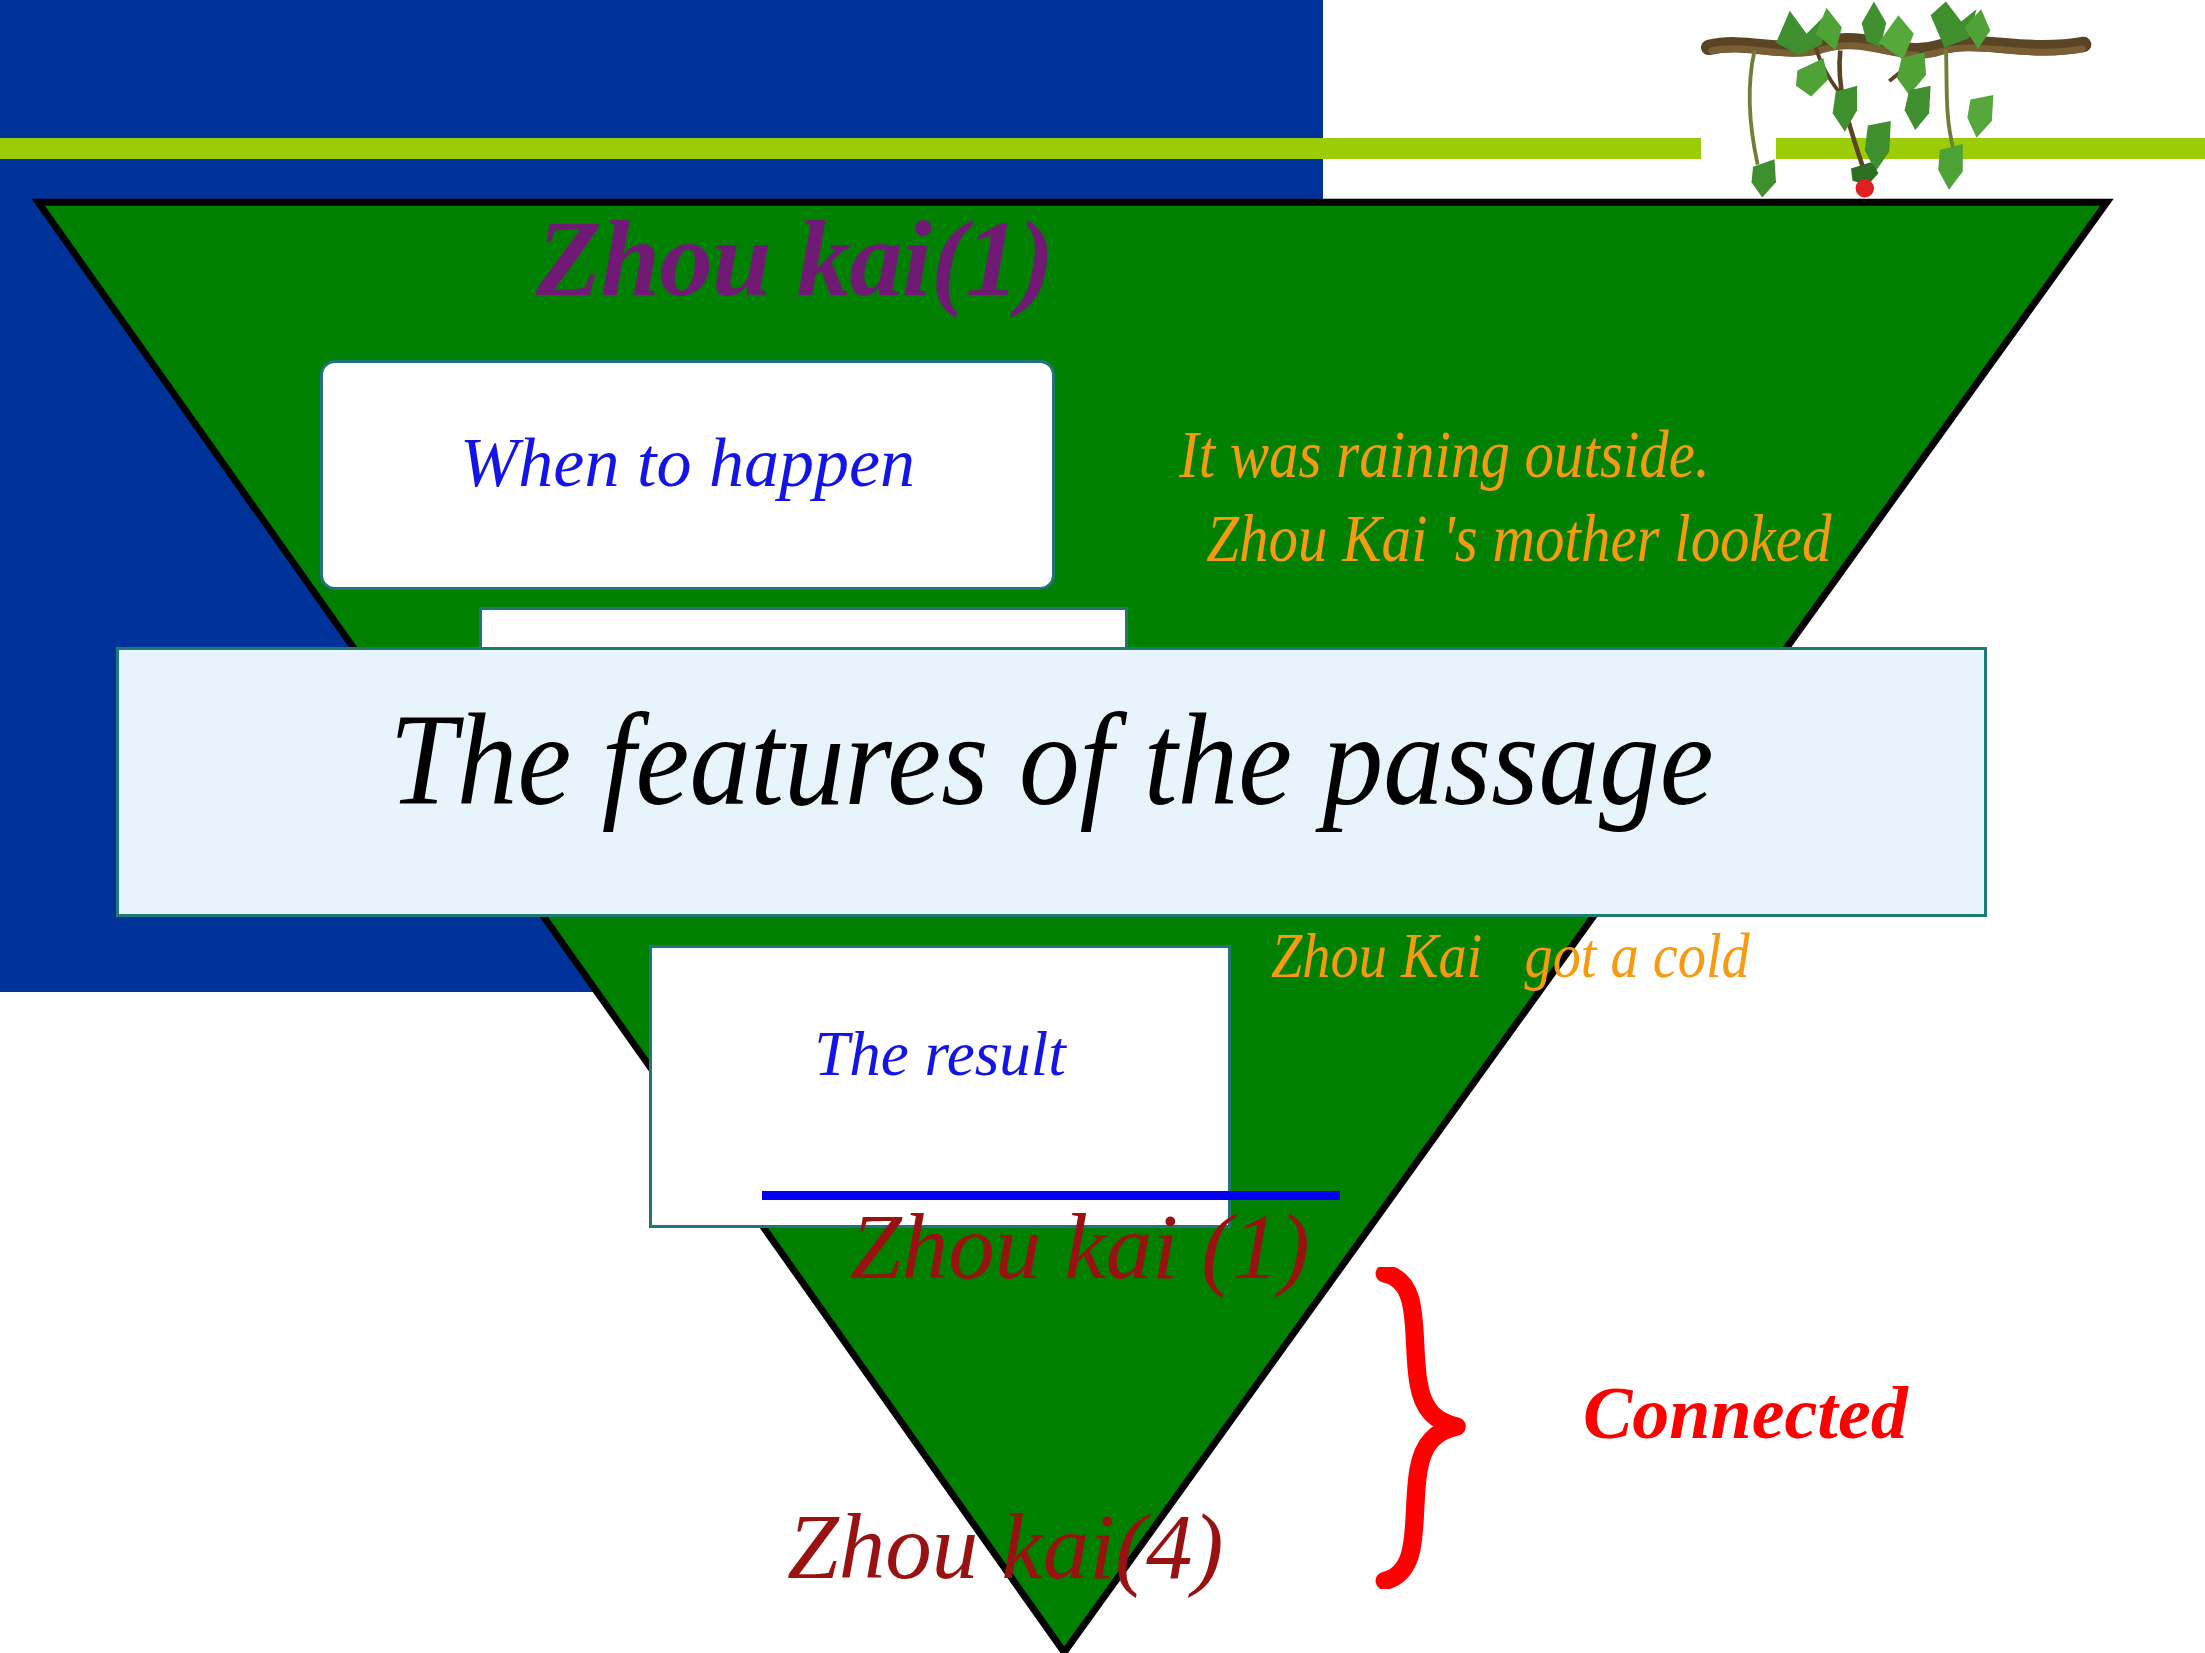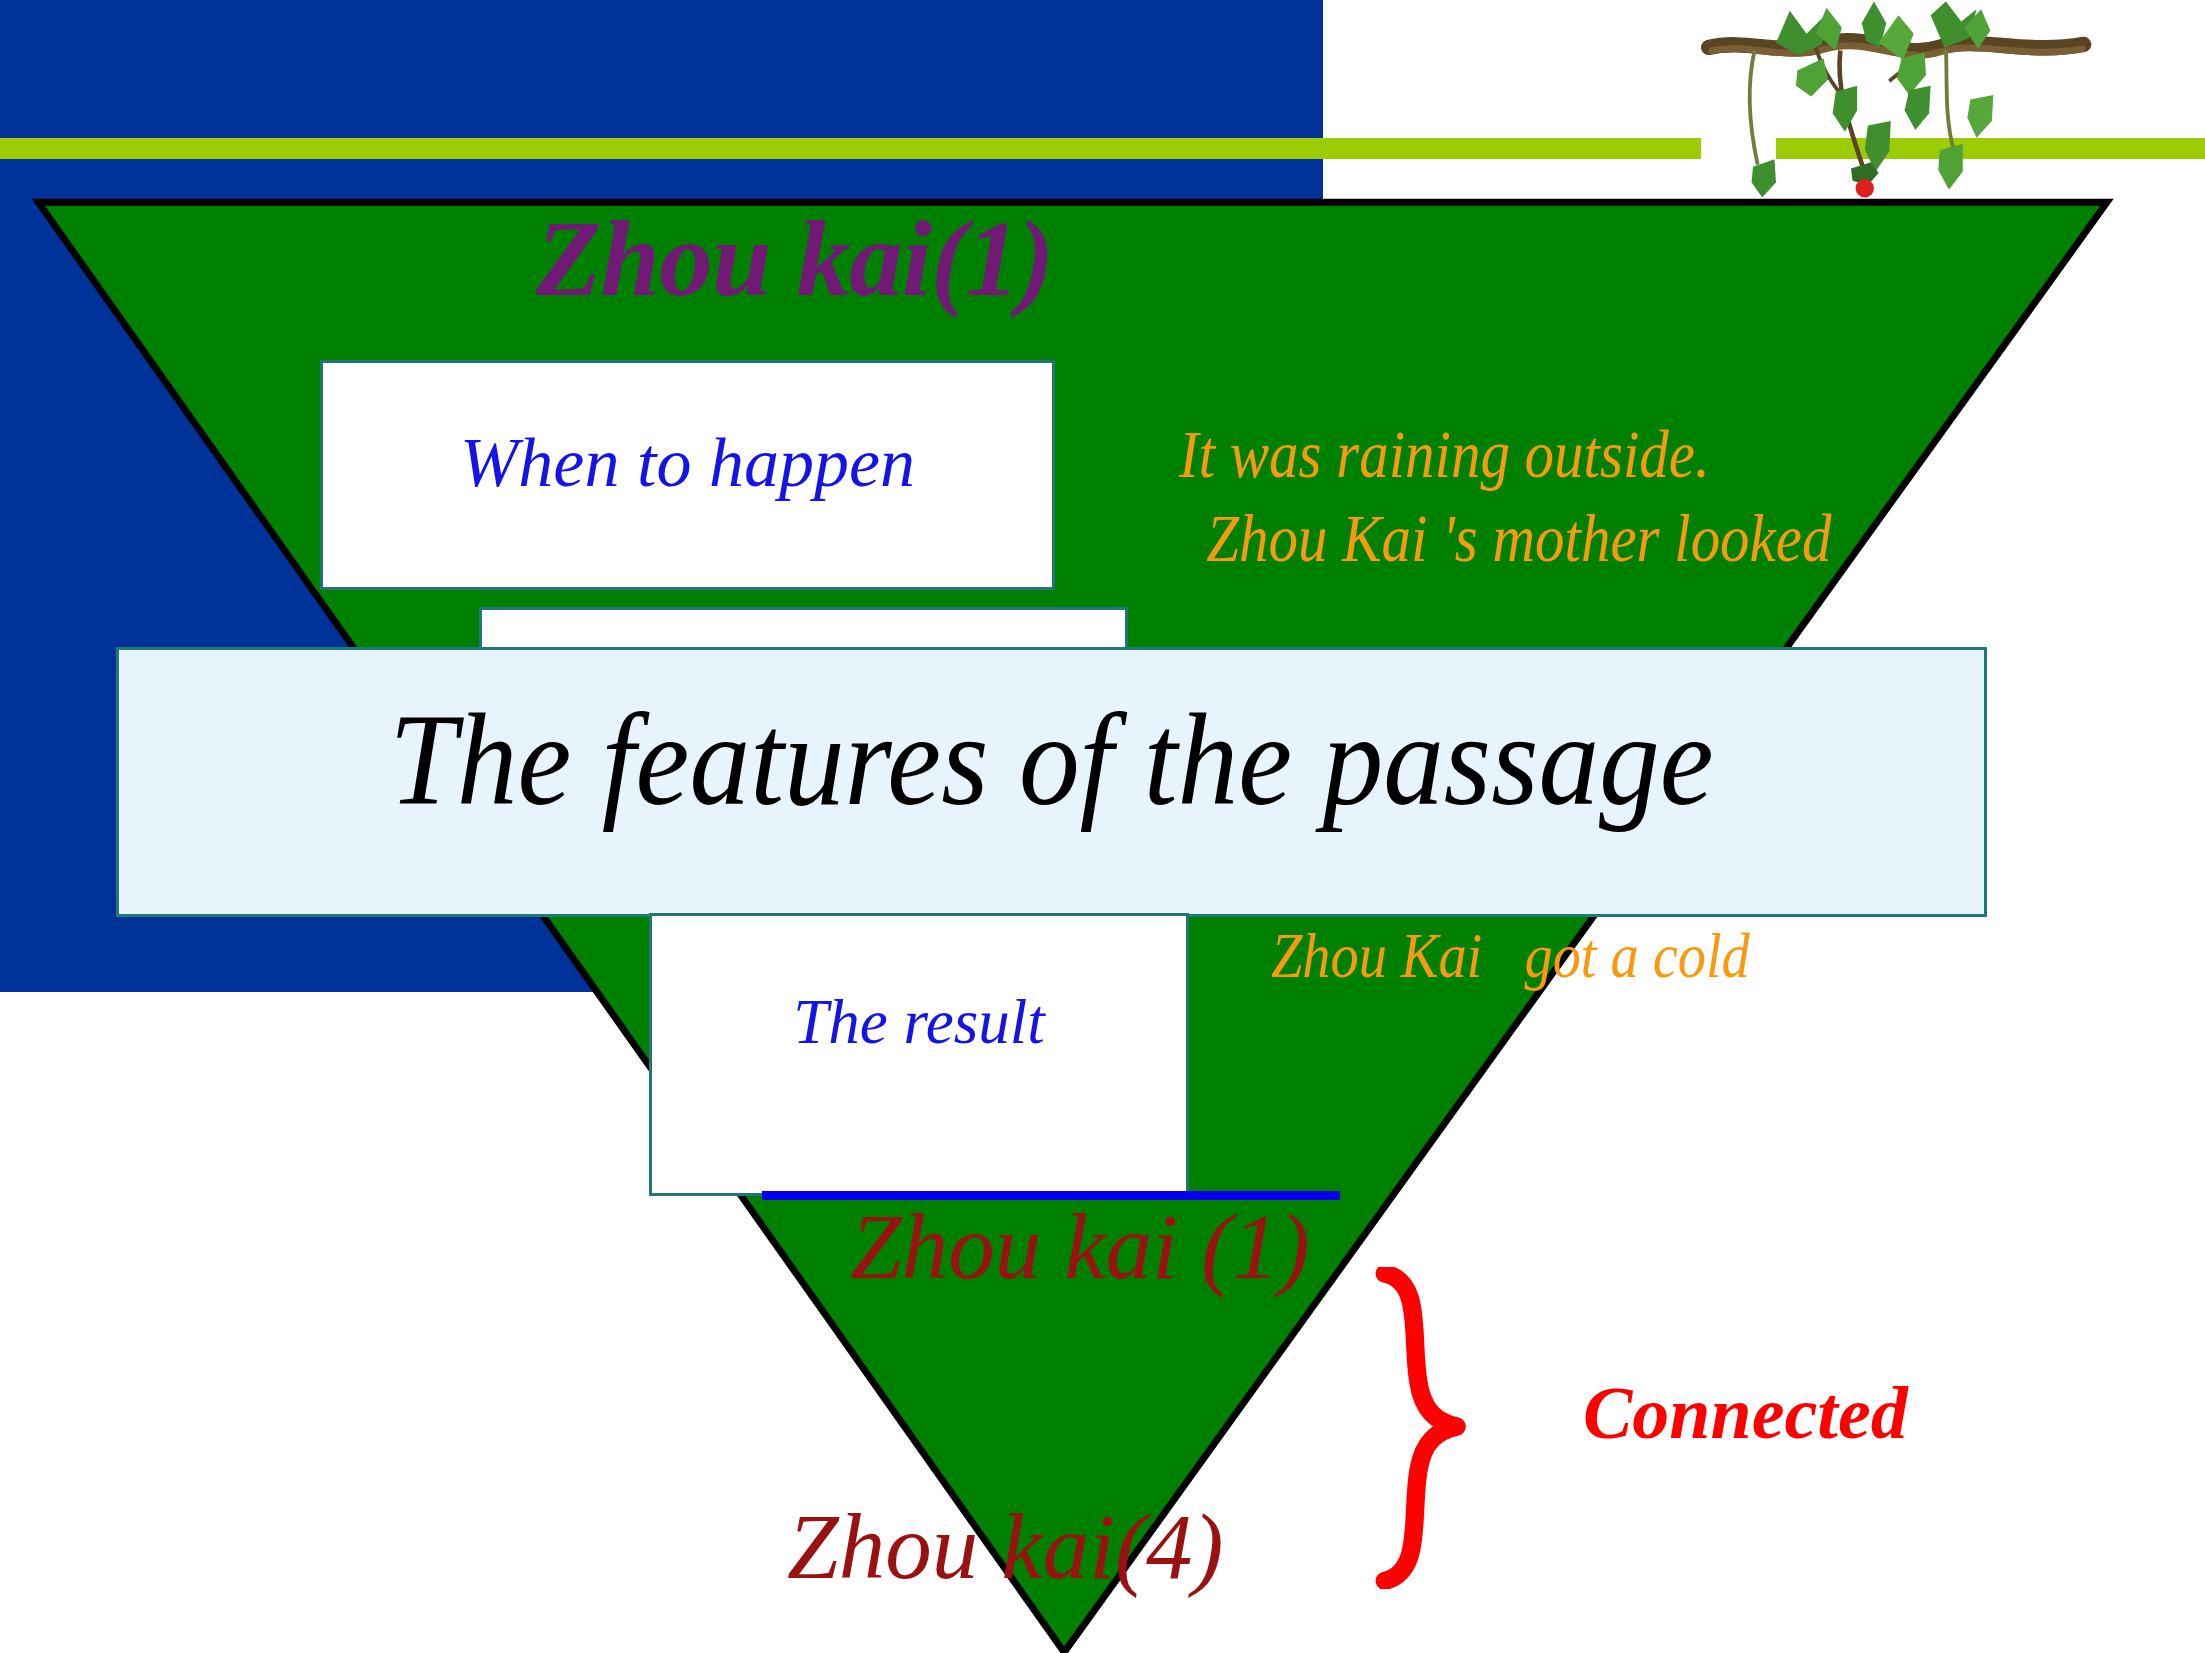--- a/index.html
+++ b/index.html
@@ -39,23 +39,23 @@
     white-space:nowrap;
   }
 
   
   .wbox{
     position:absolute;
     background:#FFFFFF;
     border:3.1px solid #23737A;
     box-sizing:border-box;
   }
-  .wbox.one{left:320px;top:360px;width:735px;height:230px;}
+  .wbox.one{left:320px;top:360px;width:735px;height:230px;border-radius:15px;}
   .wbox.two{left:479px;top:607px;width:649px;height:107px;}
-  .wbox.three{left:649px;top:913px;width:540px;height:283px;}
+  .wbox.three{left:649px;top:945px;width:582px;height:283px;}
 
   .wbox-label{
     position:absolute;
     width:100%;
     text-align:center;
     color:#1414E6;
     font-style:italic;
     white-space:nowrap;
   }
   .wbox.one .wbox-label{top:60px;font-size:70px;}

